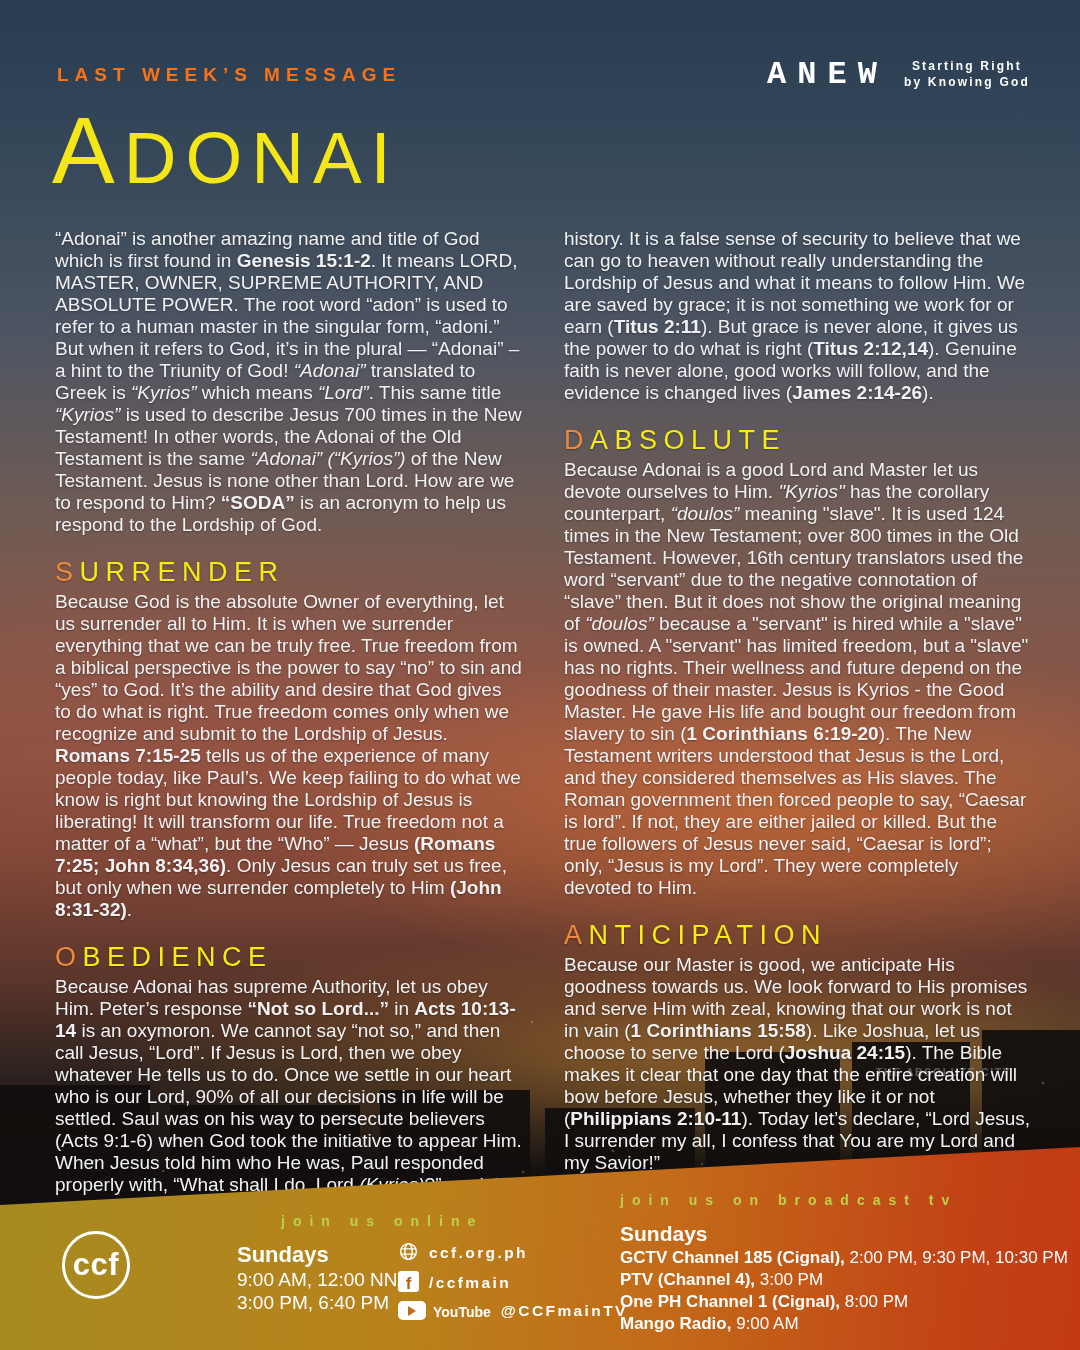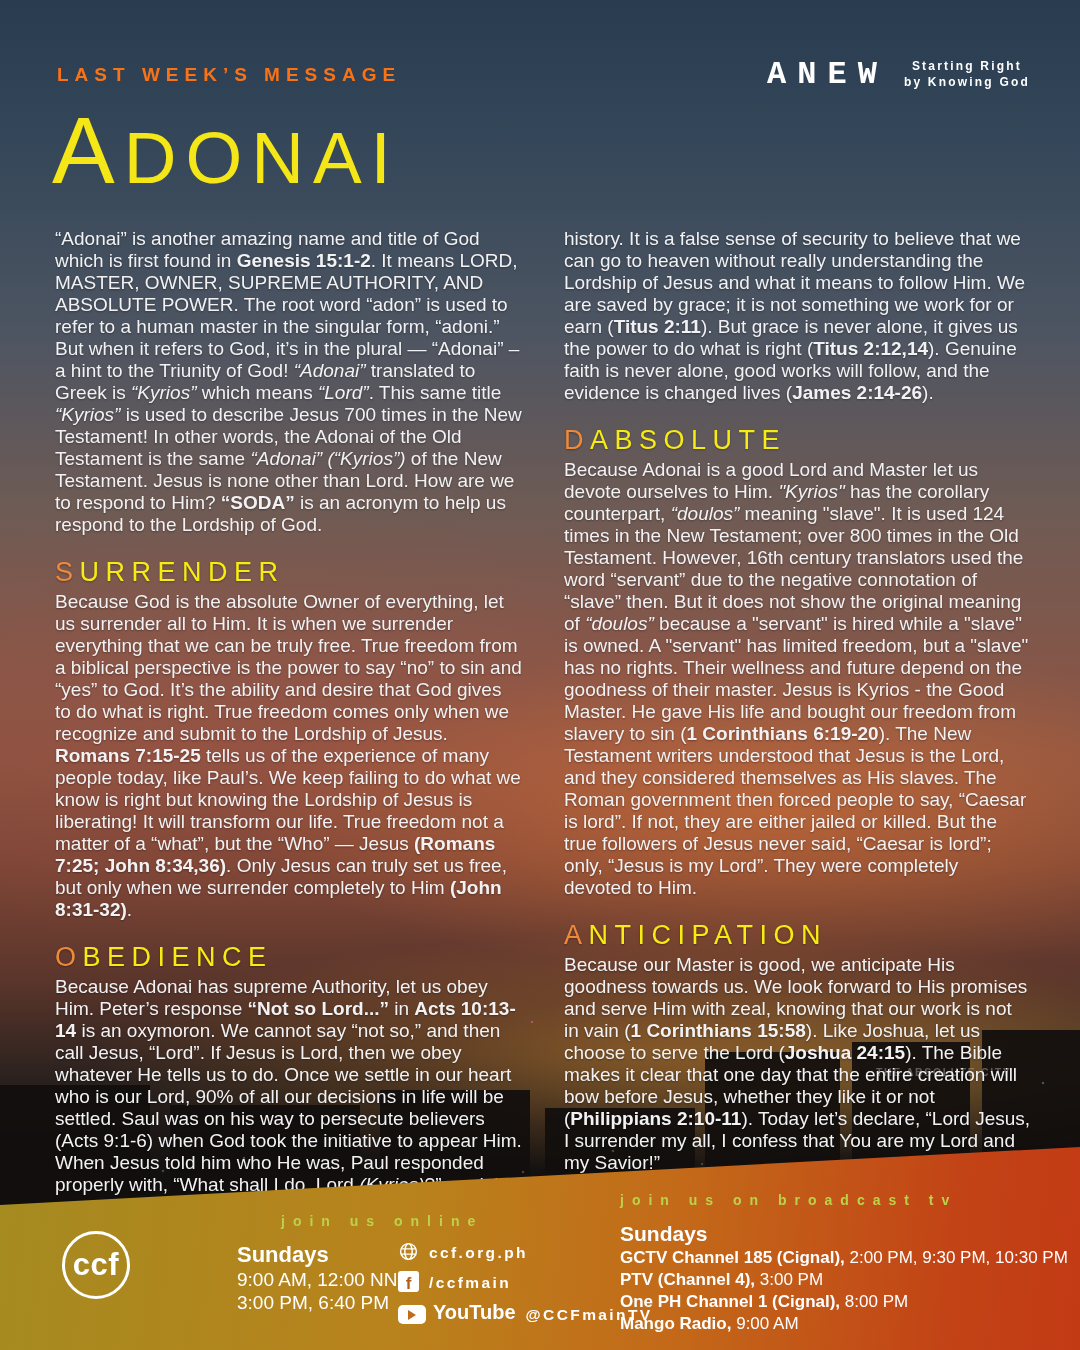--- a/index.html
+++ b/index.html
@@ -87,21 +87,21 @@
   .social{position:absolute;left:398px;top:94px;}
   .social .row{display:flex;align-items:flex-end;gap:10px;margin-bottom:9px;
                font-size:15.5px;font-weight:600;letter-spacing:2.4px;}
   .fb-icon{width:21px;height:21px;background:#fff;border-radius:3px;color:#b35e17;
            font-weight:800;font-size:17px;line-height:1;display:flex;align-items:flex-end;
            justify-content:center;letter-spacing:0;}
   .yt-icon{width:28px;height:19px;background:#fff;border-radius:5px;display:flex;
            align-items:center;justify-content:center;}
   .yt-tri{width:0;height:0;border-left:8px solid #bf6d19;border-top:5px solid transparent;
           border-bottom:5px solid transparent;}
-  .yt-word{font-size:20px;font-weight:bold;letter-spacing:0;margin-left:-3px;}
+  .yt-word{font-size:14px;font-weight:bold;letter-spacing:0;margin-left:-3px;}
   .bc-label{position:absolute;left:620px;top:45px;}
   .bc{position:absolute;left:620px;top:76px;width:445px;font-size:17px;line-height:22px;}
   .bc-day{font-size:21px;font-weight:bold;margin-bottom:2px;}
   .bc .row{white-space:nowrap;}
 </style>
 </head>
 <body>
 
 <div class="bg"></div>
 <div class="skyline">

